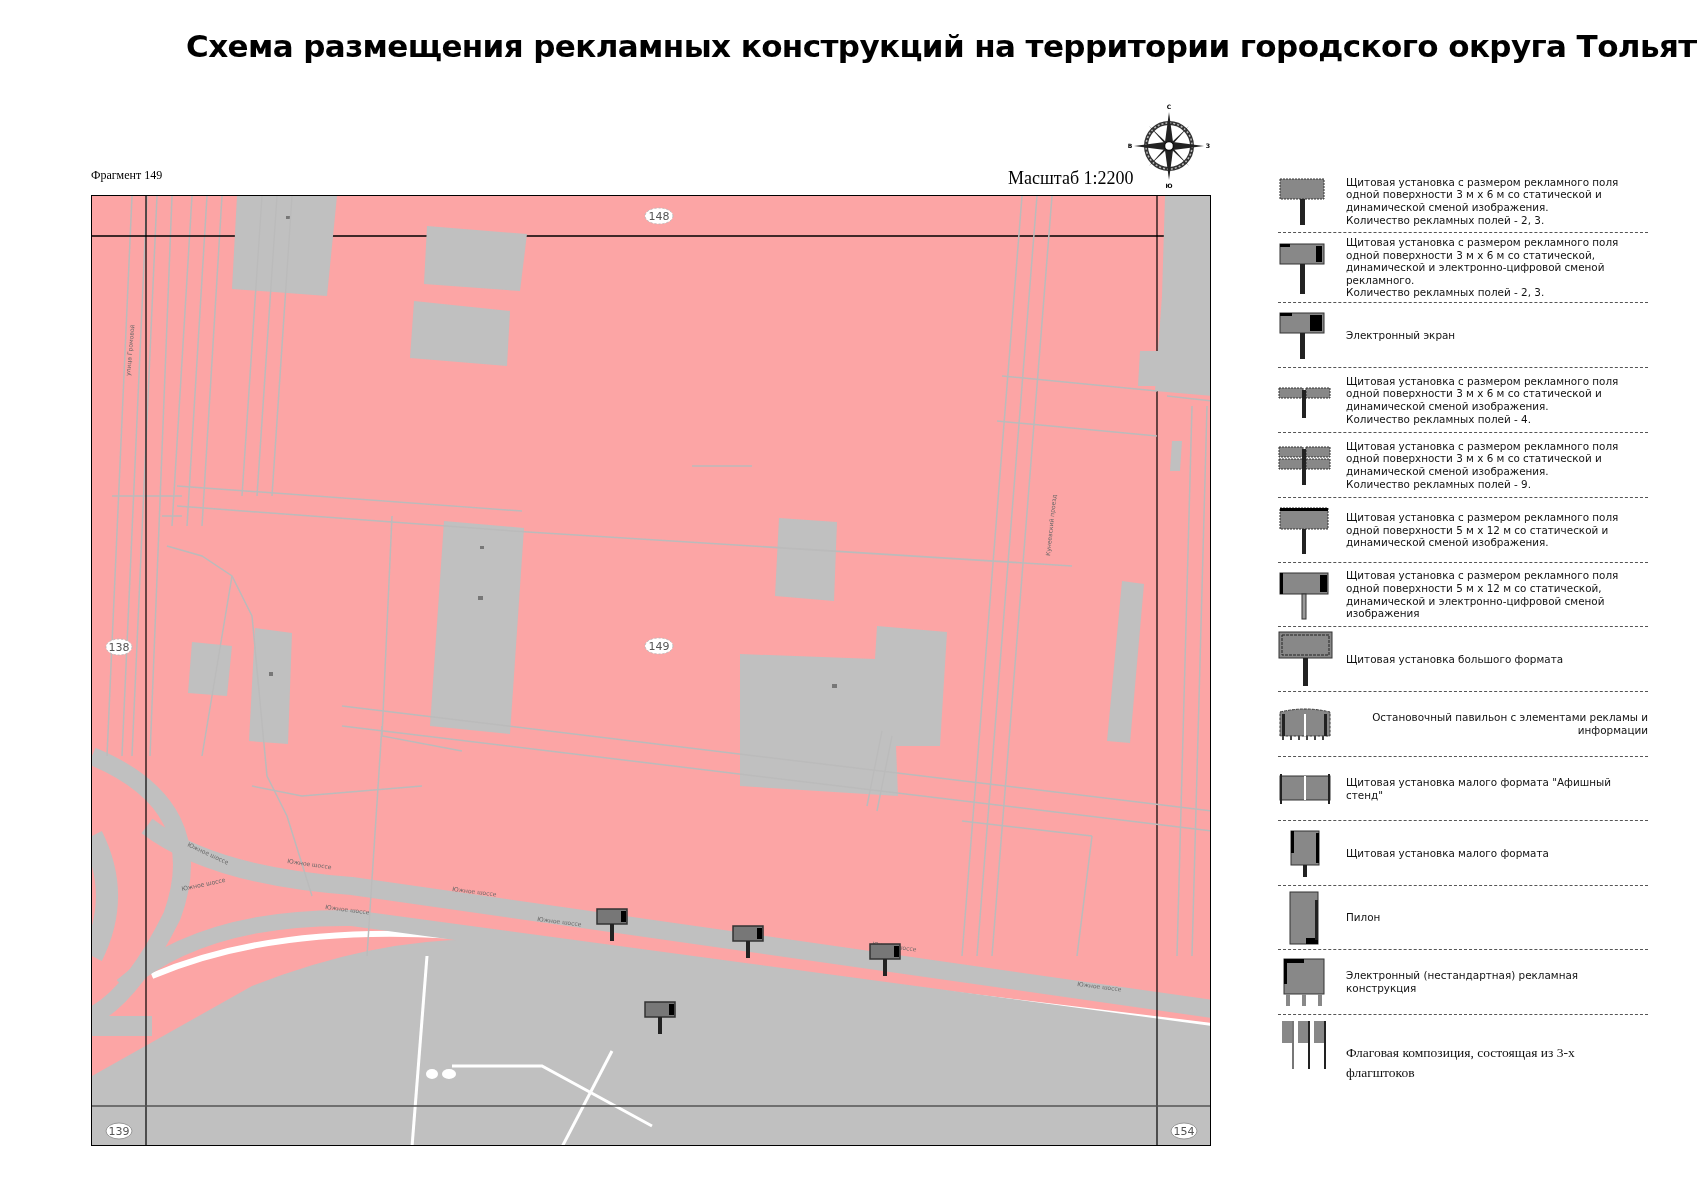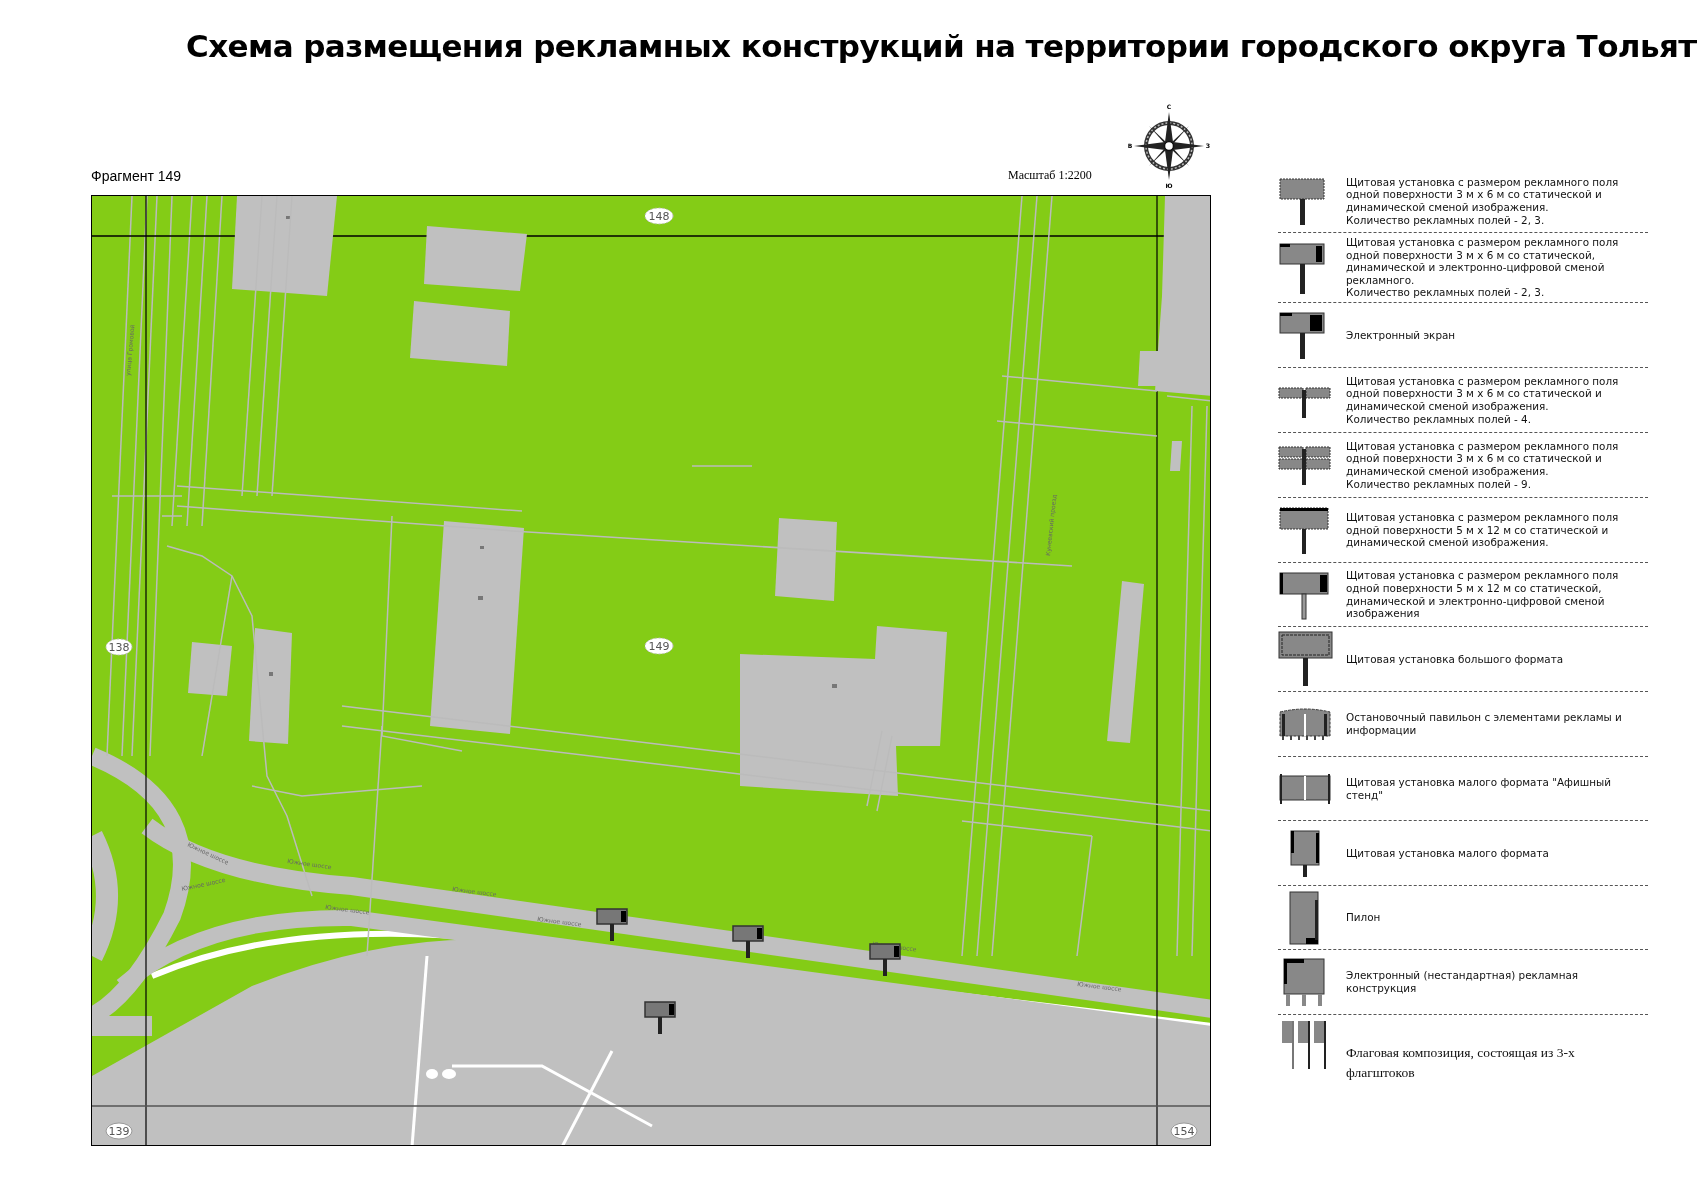--- a/index.html
+++ b/index.html
@@ -1,21 +1,21 @@
 <!DOCTYPE html>
 <html><head>
   <meta charset="utf-8">
   <style>
     html, body { margin: 0; padding: 0; background: #ffffff; }
     body { width: 1697px; height: 1200px; position: relative; overflow: hidden; font-family: "Liberation Sans", sans-serif; color: #000; }
     .title { position: absolute; left: 0; top: 28px; width: 1697px; padding-left: 186px; box-sizing: border-box; font-family: "DejaVu Sans", sans-serif; font-weight: bold; font-size: 31px; letter-spacing: -0.6px; white-space: nowrap; }
-    .fragment-label { position: absolute; left: 91px; top: 168px; font-family: Liberation Sans, sans-serif; font-size: 14px; }
-    .scale-label { position: absolute; left: 1008px; top: 168px; font-family: "Liberation Serif", serif; font-size: 12px; }
+    .fragment-label { position: absolute; left: 91px; top: 168px; font-family: Liberation Serif, serif; font-size: 12px; }
+    .scale-label { position: absolute; left: 1008px; top: 168px; font-family: "Liberation Serif", serif; font-size: 18px; }
     .compass { position: absolute; left: 1127px; top: 101px; width: 84px; height: 88px; }
-    .map-frame { position: absolute; left: 91px; top: 195px; width: 1120px; height: 951px; border: 1.5px solid #000; box-sizing: border-box; overflow: hidden; background: #84cc16; }
+    .map-frame { position: absolute; left: 91px; top: 195px; width: 1120px; height: 951px; border: 1.5px solid #000; box-sizing: border-box; overflow: hidden; background: #fca5a5; }
     .map-svg { position: absolute; left: 0; top: 0; }
     .legend { position: absolute; left: 1278px; top: 170px; width: 370px; }
     .legend-item { position: relative; display: flex; align-items: center; border-bottom: 1.3px dashed #555; box-sizing: border-box; }
     .legend-item:last-child { border-bottom: none; }
     .legend-icon { width: 60px; flex: 0 0 60px; display: flex; align-items: center; justify-content: flex-start; }
     .legend-text { flex: 1; font-family: "DejaVu Sans", sans-serif; font-size: 10.4px; line-height: 12.6px; padding-left: 8px; color: #111; }
     .legend-text.serif { font-family: "Liberation Serif", serif; font-size: 13.5px; line-height: 20px; margin-top: 36px; }
     .legend-line { display: block; }
     .tile-num { font-family: "DejaVu Sans", sans-serif; font-size: 11px; fill: #555; }
     .road-label { font-family: "DejaVu Sans", sans-serif; font-size: 6px; fill: #666; }
@@ -309,21 +309,21 @@
         <rect x="1" y="2" width="53" height="26" fill="#888" stroke="#333"></rect>
         <rect x="4" y="5" width="47" height="20" fill="none" stroke="#222" stroke-dasharray="3 1"></rect>
         <rect x="25" y="28" width="5" height="28" fill="#222"></rect>
       </svg>
     </div>
     <div class="legend-text">
       <span class="legend-line">Щитовая установка большого формата</span>
     </div>
   </div>
 
-  <div class="legend-item" style="height:65px;">
+  <div class="legend-item" style="height:65px;text-align:right;">
     <div class="legend-icon">
       <svg width="54" height="36" viewBox="0 0 54 36">
         <path d="M2,6 Q27,0 52,6 L52,30 L2,30 Z" fill="#888" stroke="#333" stroke-dasharray="3 1"></path>
         <rect x="4" y="8" width="3" height="22" fill="#222"></rect>
         <rect x="26" y="8" width="2" height="22" fill="#fff"></rect>
         <rect x="46" y="8" width="3" height="22" fill="#222"></rect>
         <g fill="#444">
           <rect x="4" y="30" width="2" height="4"></rect>
           <rect x="12" y="30" width="2" height="4"></rect>
           <rect x="20" y="30" width="2" height="4"></rect>

